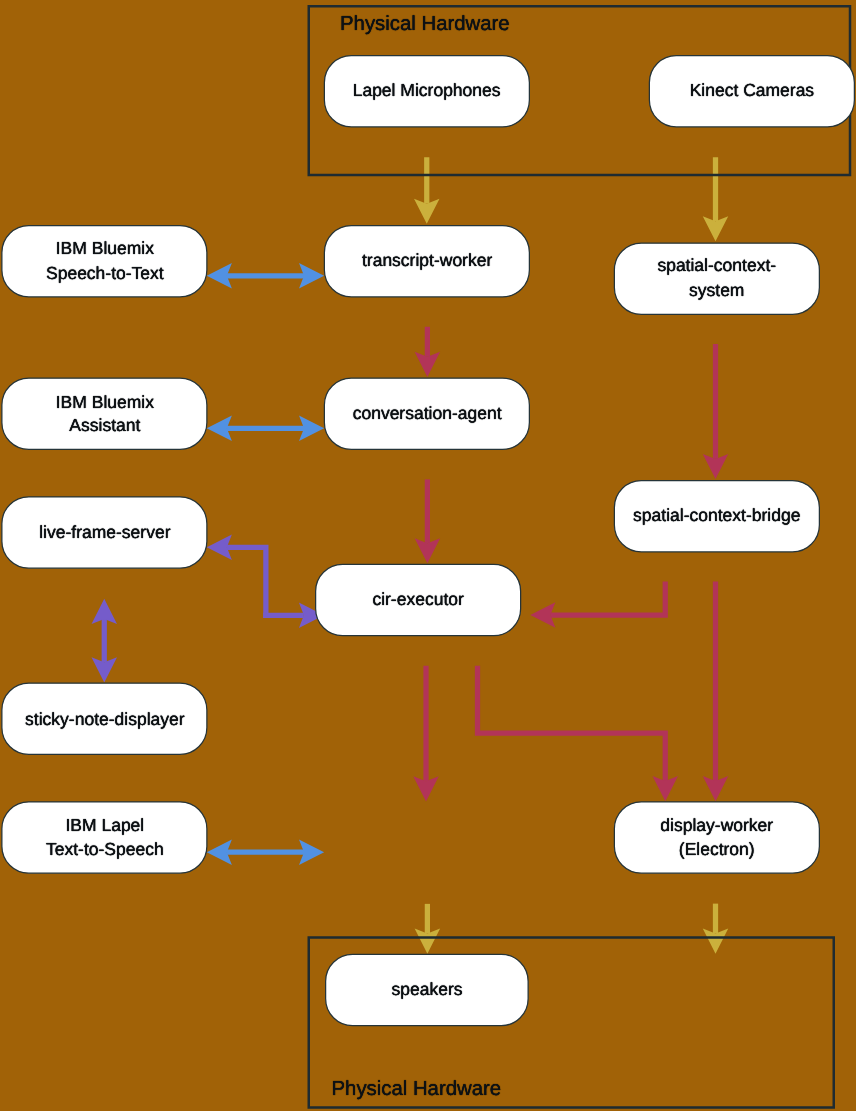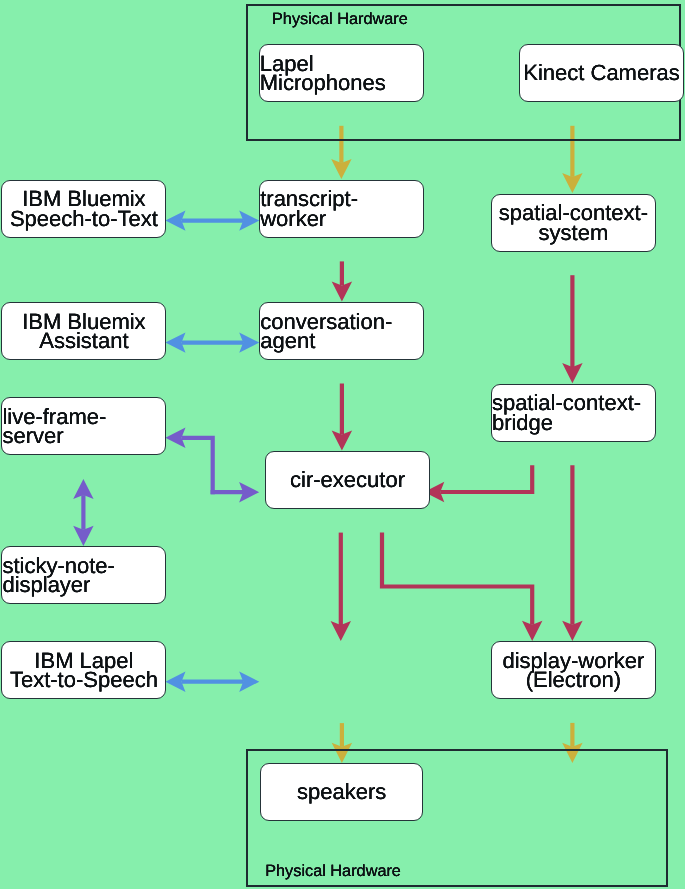--- a/index.html
+++ b/index.html
@@ -1,24 +1,24 @@
 <!DOCTYPE html>
 <html style="--node-stroke: #253439; --node-fill: #ffffff; --group-stroke: #1e2b31; --text-color: #0d1114;"><head>
 <meta charset="utf-8">
 <title>System Architecture Diagram</title>
 <style>
   html,body{margin:0;padding:0;background:#ffffff;}
   body{width:685px;height:889px;overflow:hidden;
        font-family:"Liberation Sans",sans-serif;-webkit-font-smoothing:antialiased;text-rendering:geometricPrecision;}
-  #stage{position:relative;width:685px;height:889px;background:#86efac;will-change:transform;transform:translateZ(0);}
+  #stage{position:relative;width:685px;height:889px;background:#a16207;will-change:transform;transform:translateZ(0);}
   #edges{position:absolute;left:0;top:0;width:685px;height:889px;}
   .node{position:absolute;width:165px;height:58px;box-sizing:border-box;
-        border:1.8px solid var(--node-stroke,#253439);border-radius:9px;background:var(--node-fill,#fff);
+        border:1.8px solid var(--node-stroke,#253439);border-radius:22px;background:var(--node-fill,#fff);
         display:flex;flex-direction:column;align-items:center;justify-content:center;
-        font-size:22px;line-height:19.3px;color:var(--text-color,#0d1114);text-shadow:0 0 0.6px #0d1114,0 0 0.6px #0d1114;}
+        font-size:14px;line-height:19.3px;color:var(--text-color,#0d1114);text-shadow:0 0 0.6px #0d1114,0 0 0.6px #0d1114;}
   .group{position:absolute;box-sizing:border-box;border:2px solid var(--group-stroke,#1e2b31);background:transparent;}
   .glabel{position:absolute;font-size:16.3px;line-height:19px;color:var(--text-color,#0d1114);text-shadow:0 0 0.6px #0d1114,0 0 0.6px #0d1114;white-space:nowrap;}
   .nl{display:block;}
 </style>
 </head>
 <body>
 
 <div id="stage">
 
   <svg id="edges" viewBox="0 0 685 889" width="685" height="889">
@@ -91,21 +91,21 @@
   </div>
   <div class="node" style="left:259.2px;top:301.8px">
     <span class="nl">conversation-agent</span>
   </div>
   <div class="node" style="left:1.4px;top:396.8px">
     <span class="nl">live-frame-server</span>
   </div>
   <div class="node" style="left:490.9px;top:383.5px">
     <span class="nl">spatial-context-bridge</span>
   </div>
-  <div class="node" style="left:265px;top:450.9px">
+  <div class="node" style="left:252px;top:450.9px">
     <span class="nl">cir-executor</span>
   </div>
   <div class="node" style="left:1.4px;top:546.4px">
     <span class="nl">sticky-note-displayer</span>
   </div>
   <div class="node" style="left:1.4px;top:641.1px">
     <span class="nl">IBM Lapel</span>
     <span class="nl">Text-to-Speech</span>
   </div>
   <div class="node" style="left:260.2px;top:763.1px;width:163.0px">

